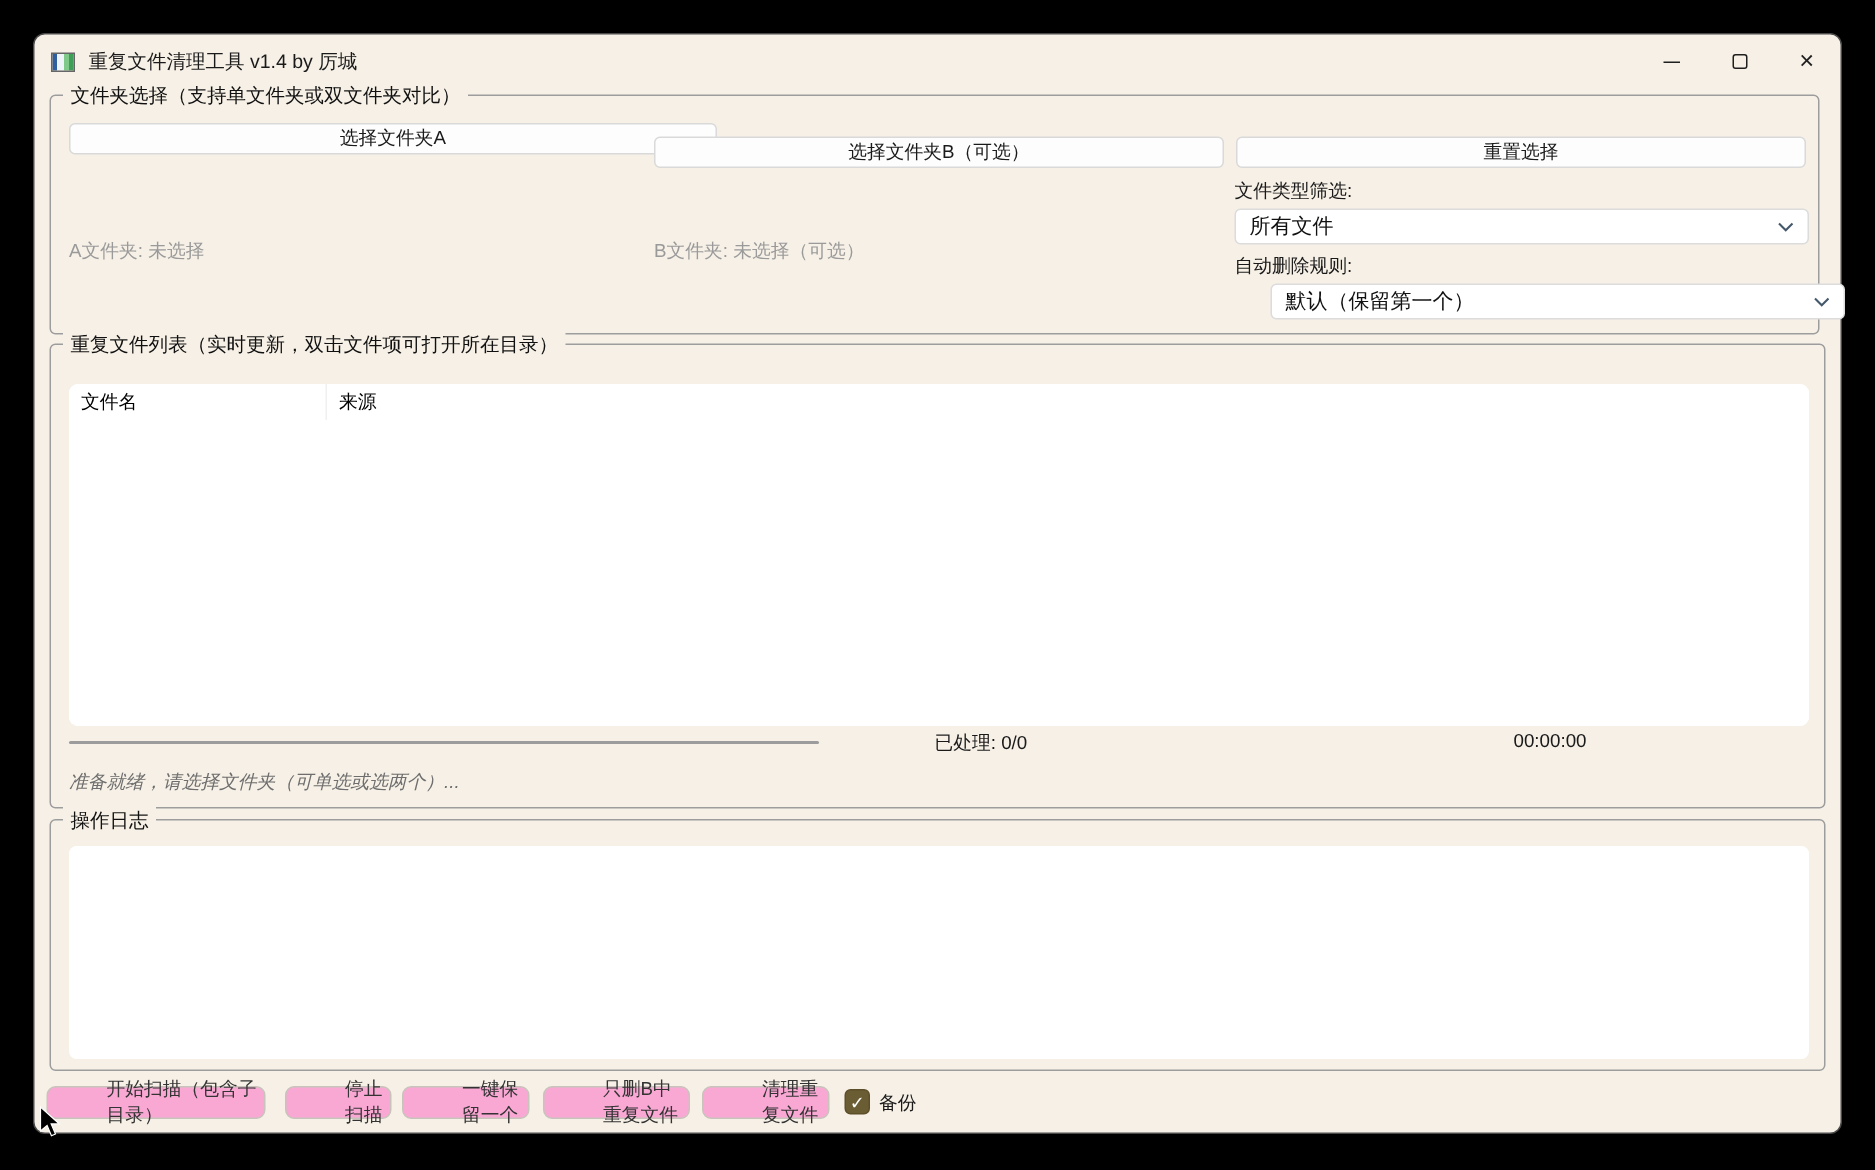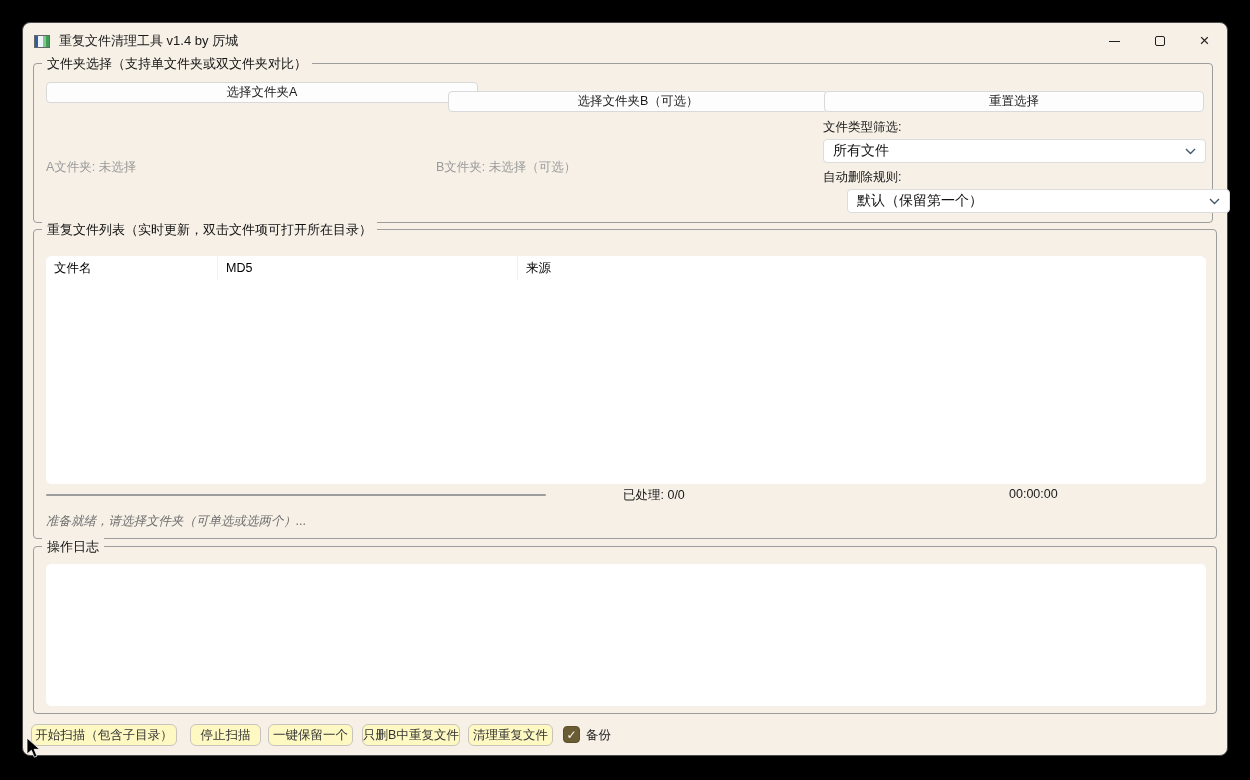--- a/index.html
+++ b/index.html
@@ -50,23 +50,23 @@
   .th{font-size:12.5px;color:#000;padding-left:8px;box-sizing:border-box;height:24px;display:flex;align-items:center;border-right:1px solid #f0f0f0;}
   .th:last-child{border-right:none;}
   .tbody{position:absolute;left:0;right:0;top:24px;bottom:0;background:#fff;}
   
   .progress-track{position:absolute;height:2px;background:#9c9c9c;border-radius:1px;}
   .status-italic{position:absolute;font-size:12.5px;font-style:italic;color:#6e6e6e;white-space:nowrap;}
   
   .logarea{position:absolute;background:#fff;border-radius:5px;}
   
   .action-btn{
-    position:absolute;height:22px;background:#fef9c3;border:1px solid #c8c4bb;border-radius:6px;
+    position:absolute;height:22px;background:#f9a8d4;border:1px solid #c8c4bb;border-radius:6px;
     box-sizing:border-box;display:flex;align-items:center;justify-content:center;
-    font-size:12.5px;color:#333;cursor:default;
+    font-size:12.5px;color:#333;cursor:default;padding-left:39px;
   }
   .checkbox{
     position:absolute;width:17px;height:17px;border-radius:4px;background:#6a5c33;border:1px solid #5c4f2a;
     box-sizing:border-box;display:flex;align-items:center;justify-content:center;color:#fff;font-size:12px;line-height:1;
   }
   .cursor{position:absolute;z-index:50;}
 </style>
 </head>
 <body>
 
@@ -85,21 +85,21 @@
       <div class="win-btn">
           <span class="close-glyph">×</span>
         </div>
     </div>
   </div>
 
   <div class="groupbox" style="left:10px;top:40px;width:1180px;height:160px;">
     <span class="legend">文件夹选择（支持单文件夹或双文件夹对比）</span>
   </div>
   <div class="btn" style="left:23px;top:59px;width:432px;">选择文件夹A</div>
-  <div class="btn" style="left:413px;top:68px;width:380px;margin-left:12px;">选择文件夹B（可选）</div>
+  <div class="btn" style="left:413px;top:68px;width:380px;">选择文件夹B（可选）</div>
   <div class="btn" style="left:801px;top:68px;width:380px;">重置选择</div>
 
   <div class="label" style="left:800px;top:96px;">文件类型筛选:</div>
   <div class="combo" style="left:800px;top:116px;width:383px;">
     <span>所有文件</span>
     <svg width="11" height="7" viewBox="0 0 11 7">
         <polyline points="1,1 5.5,5.5 10,1" fill="none" stroke="#44586b" stroke-width="1.4"></polyline>
       </svg>
   </div>
 
@@ -114,21 +114,20 @@
       </svg>
   </div>
 
   <div class="groupbox" style="left:10px;top:206px;width:1184px;height:310px;">
     <span class="legend">重复文件列表（实时更新，双击文件项可打开所在目录）</span>
   </div>
 
   <div class="table" style="left:23px;top:233px;width:1160px;height:228px;text-align:right;">
     <div class="thead">
       <div class="th" style="width:172px;">文件名</div>
-      <div class="th" style="width:300px;">MD5</div>
       <div class="th" style="width:162px;">来源</div>
     </div>
     <div class="tbody"></div>
   </div>
 
   <div class="progress-track" style="left:23px;top:471px;width:500px;"></div>
   <div class="label" style="left:600px;top:464px;">已处理: 0/0</div>
   <div class="label" style="left:986px;top:464px;">00:00:00</div>
   <div class="status-italic" style="left:23px;top:490px;">准备就绪，请选择文件夹（可单选或选两个）...</div>
 

